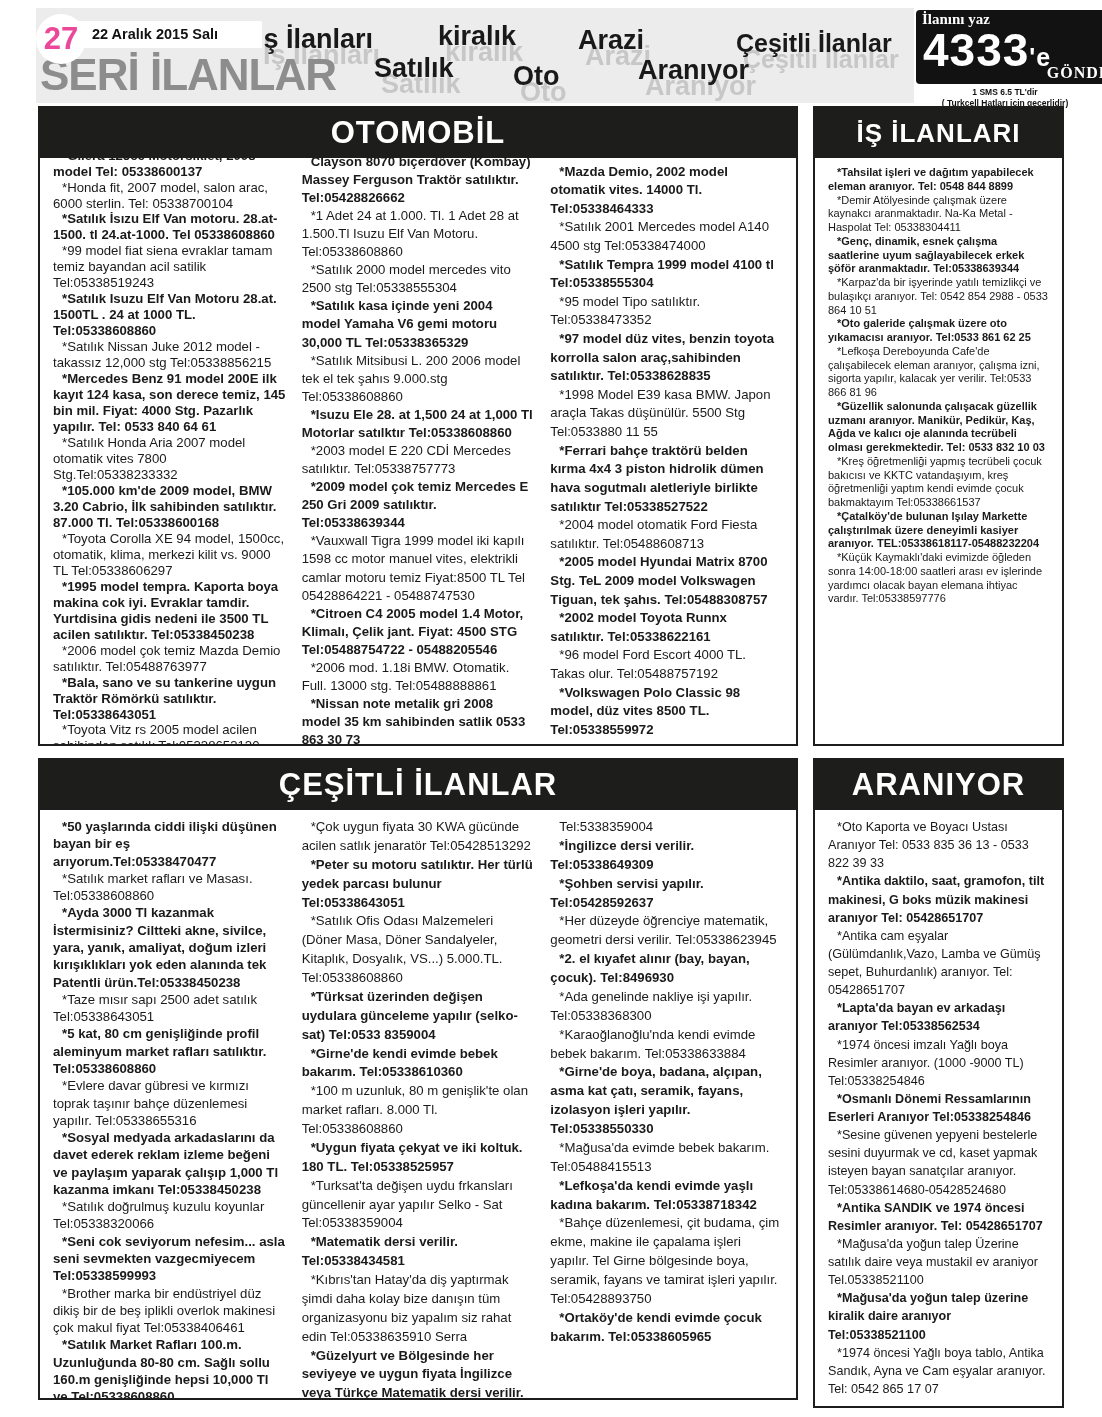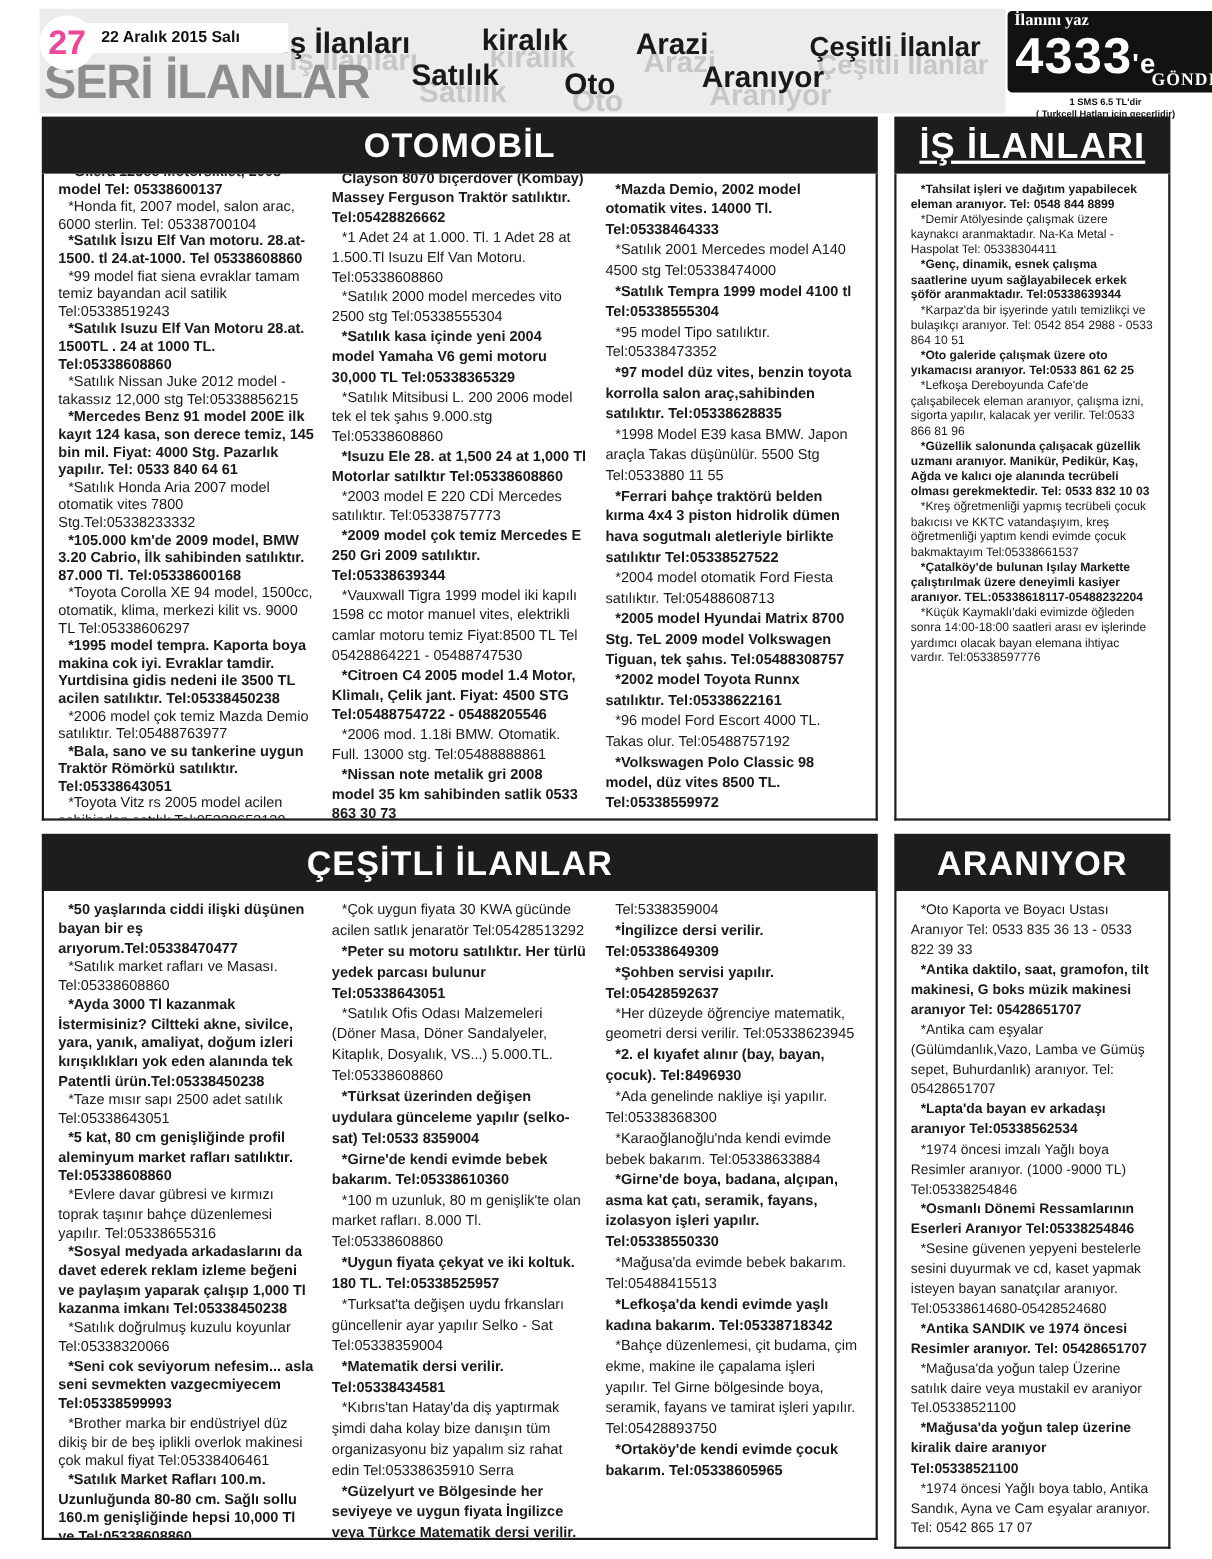--- a/index.html
+++ b/index.html
@@ -59,21 +59,21 @@
   .ad { margin:0; text-indent:9px; font-size:13.2px; }
   .ad.bold { font-weight:bold; }
 
   .otomobil { left:38px; top:106px; width:760px; }
   .otomobil .body { height:588px;align-items:center; }
   .otomobil .col:nth-child(1){ line-height:1.21; }
   .otomobil .col:nth-child(2){ line-height:1.37; }
   .otomobil .col:nth-child(3){ line-height:1.41; }
 
   .is-ilanlari { left:813px; top:106px; width:251px; }
-  .is-ilanlari .bar { font-size:33px;text-decoration:underline; }
+  .is-ilanlari .bar { font-size:26px; }
   .is-ilanlari .body { height:588px; }
   .is-ilanlari .ad { font-size:11px; }
   .is-ilanlari .col { line-height:1.25; }
 
   .cesitli { left:38px; top:758px; width:760px; }
   .cesitli .body { height:590px; }
   .cesitli .col:nth-child(1){ line-height:1.31; }
   .cesitli .col:nth-child(2){ line-height:1.43; }
   .cesitli .col:nth-child(3){ line-height:1.43; }
 

